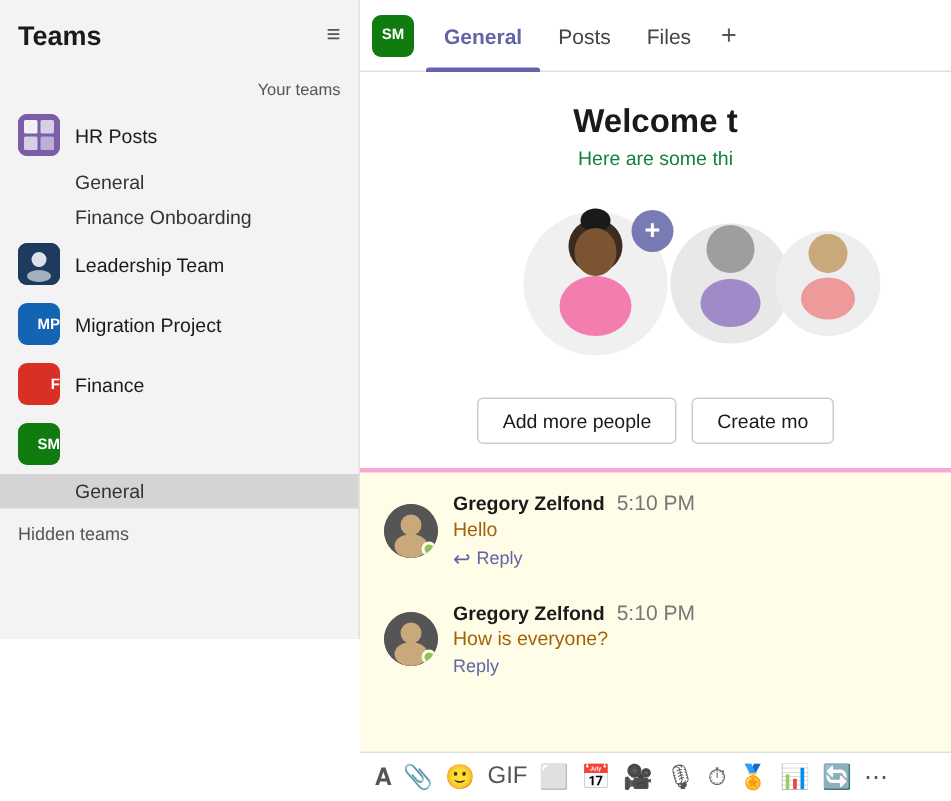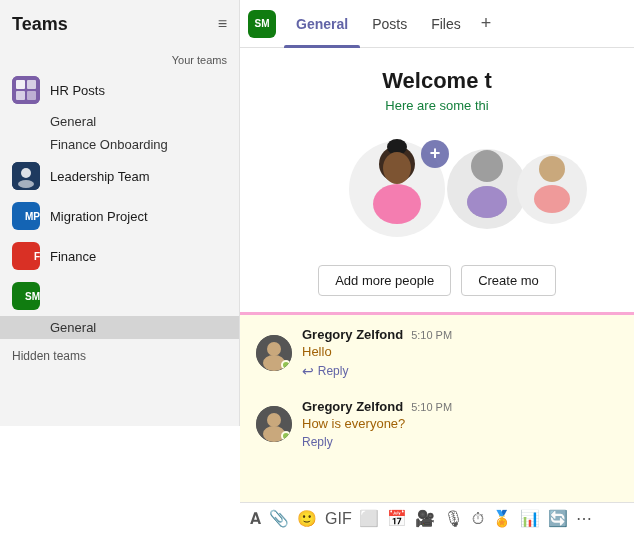--- a/index.html
+++ b/index.html
@@ -256,21 +256,21 @@
       align-items: baseline;
       gap: 8px;
       margin-bottom: 2px;
     }
     .chat-name {
       font-size: 13px;
       font-weight: 600;
       color: #1a1a1a;
     }
     .chat-time {
-      font-size: 11px;
+      font-size: 14px;
       color: #777;
     }
     .chat-text {
       font-size: 13px;
       color: #a16207;
       margin-bottom: 4px;
     }
     .chat-reply {
       display: flex;
       align-items: center;

